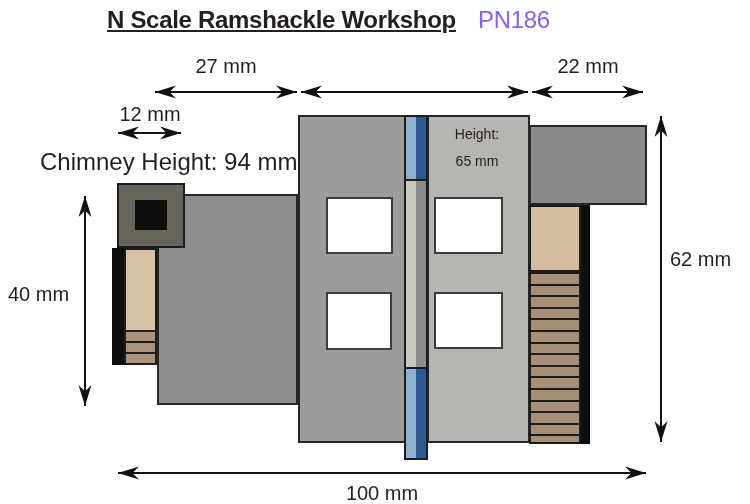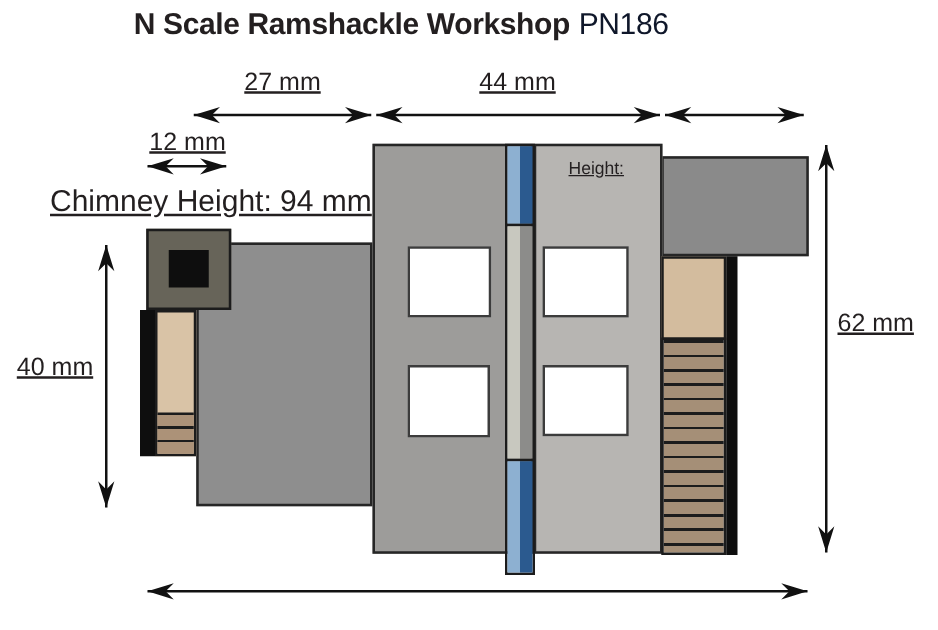--- a/index.html
+++ b/index.html
@@ -3,31 +3,31 @@
 <meta charset="utf-8">
 <style>
   html,body{margin:0;padding:0;background:#ffffff;}
   .canvas{
     position:relative;width:750px;height:504px;background:#ffffff;overflow:hidden;
     font-family:"Liberation Sans", sans-serif;color:#231f20;
   }
   .abs{position:absolute;box-sizing:border-box;}
   
   .title{left:0;top:6px;width:750px;text-align:left;padding-left:107px;font-size:24px;letter-spacing:-0.3px;white-space:nowrap;}
-  .title .bold{font-weight:bold;}
-  .title .code{font-weight:normal;margin-left:7px;color:#0f172a;}
+  .title .bold{font-weight:bold;text-decoration:underline;}
+  .title .code{font-weight:normal;margin-left:22px;color:#8b5cf6;}
   
-  .dim{font-size:20px;white-space:nowrap;line-height:1.1;text-decoration:underline;}
+  .dim{font-size:20px;white-space:nowrap;line-height:1.1;}
   .center{text-align:center;}
   .d27{left:176px;top:55px;width:100px;}
   .d44{left:364px;top:55px;width:100px;}
   .d22{left:538px;top:55px;width:100px;}
   .d12{left:100px;top:103px;width:100px;}
   .dchim{left:40px;top:149px;font-size:24px;}
-  .d40{left:8px;top:283px;width:72px;text-align:center;}
+  .d40{left:8px;top:283px;width:72px;text-align:left;}
   .d62{left:670px;top:248px;}
   .d100{left:332px;top:482px;width:100px;}
   .dheight{left:420px;top:121px;width:114px;font-size:14px;line-height:27px;z-index:30;}
   
   .part{border:2px solid #262626;}
   .left-roof{left:157px;top:194px;width:141px;height:211px;background:#8e8e8e;z-index:2;}
   .chimney{left:117px;top:183px;width:68px;height:65px;background:#676459;border-color:#1c1c1c;z-index:3;}
   .chimney-cap{left:135px;top:200px;width:32px;height:30px;background:#0e0e0e;z-index:4;}
   .left-end{left:112px;top:248px;width:12px;height:117px;background:#0e0e0e;z-index:3;}
   .left-panel{left:124px;top:248px;width:33px;height:117px;background:#d9c3a6;border-color:#1c1c1c;z-index:4;}
@@ -109,22 +109,24 @@
     <line x1="155" y1="92" x2="297" y2="92" stroke="#111111" stroke-width="2" marker-start="url(#ah)" marker-end="url(#ah)"></line>
     <line x1="301" y1="92" x2="528" y2="92" stroke="#111111" stroke-width="2" marker-start="url(#ah)" marker-end="url(#ah)"></line>
     <line x1="532" y1="92" x2="643" y2="92" stroke="#111111" stroke-width="2" marker-start="url(#ah)" marker-end="url(#ah)"></line>
     <line x1="118" y1="133" x2="181" y2="133" stroke="#111111" stroke-width="2" marker-start="url(#ah)" marker-end="url(#ah)"></line>
     <line x1="85" y1="196" x2="85" y2="406" stroke="#111111" stroke-width="2" marker-start="url(#ah)" marker-end="url(#ah)"></line>
     <line x1="661" y1="116" x2="661" y2="442" stroke="#111111" stroke-width="2" marker-start="url(#ah)" marker-end="url(#ah)"></line>
     <line x1="118" y1="473" x2="646" y2="473" stroke="#111111" stroke-width="2" marker-start="url(#ah)" marker-end="url(#ah)"></line>
   </svg>
 
   <div class="abs dim center d27">27 mm</div>
-  <div class="abs dim center d44">44 mm</div>
+  <div class="abs dim center d22">22 mm</div>
   <div class="abs dim center d12">12 mm</div>
   <div class="abs dim dchim">Chimney Height: 94 mm</div>
   <div class="abs dim d40">40 mm</div>
   <div class="abs dim d62">62 mm</div>
+  <div class="abs dim center d100">100 mm</div>
   <div class="abs dim center dheight">
     <div>Height:</div>
+    <div>65 mm</div>
   </div>
 
 </div>
 
 </body></html>

